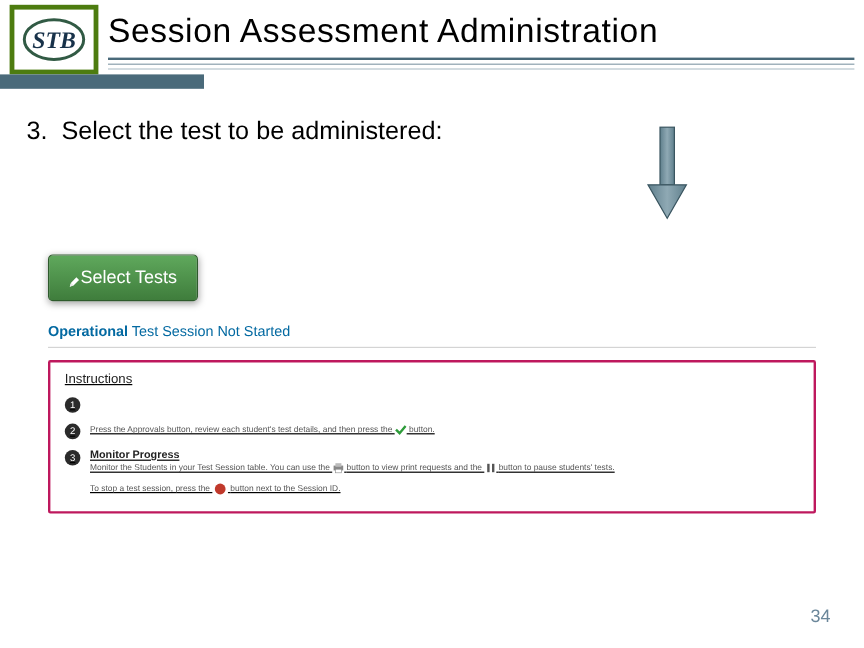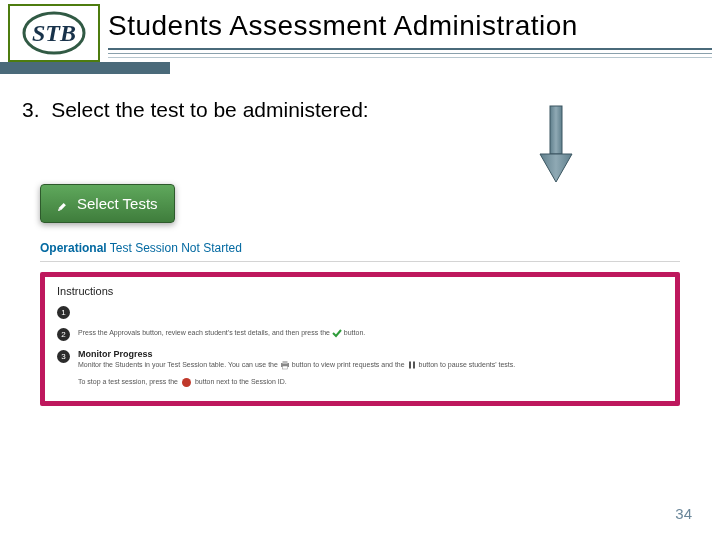--- a/index.html
+++ b/index.html
@@ -1,19 +1,19 @@
 <!DOCTYPE html>
 <html><head>
 <meta charset="utf-8">
 <style>
   * { box-sizing: border-box; margin: 0; padding: 0; }
   body { width: 720px; height: 540px; font-family: Arial, sans-serif; background: #fff; position: relative; overflow: hidden; }
 
   .header { display: flex; align-items: flex-start; padding: 4px 8px 0 8px; }
-  .logo-box { width: 92px; height: 58px; border: 2px solid #4d7c0f; background: #fff; display: flex; align-items: center; justify-content: center; margin-right: 8px; flex-shrink: 0; }
+  .logo-box { width: 74px; height: 58px; border: 4px solid #4d7c0f; background: #fff; display: flex; align-items: center; justify-content: center; margin-right: 8px; flex-shrink: 0; }
   .logo-box svg { width: 80px; height: 48px; }
 
   .title-area { flex: 1; padding-top: 6px; }
   .slide-title { font-size: 28px; font-weight: 400; color: #000; letter-spacing: 0.5px; }
   .title-rules { margin-top: 6px; }
   .title-rules .r1 { border-top: 2px solid #4a6a7a; height: 0; margin-bottom: 3px; }
   .title-rules .r2 { border-top: 1px solid #8aa0ac; height: 0; margin-bottom: 3px; }
   .title-rules .r3 { border-top: 1px solid #b7c6ce; height: 0; }
   .accent-bar { position: absolute; left: 0; top: 62px; width: 170px; height: 12px; background: #4a6a7a; }
 
@@ -23,28 +23,28 @@
   .arrow-wrap { position: absolute; top: 104px; left: 536px; }
   .arrow-wrap svg { width: 40px; height: 82px; }
 
   .inner-shot { position: absolute; top: 184px; left: 40px; width: 640px; }
   .caaspp-row { display: flex; align-items: center; justify-content: space-between; }
   .caaspp-logo { width: 80px; }
   .caaspp-logo .swoosh { width: 60px; height: 22px; position: relative; }
   .caaspp-logo .swoosh svg { width: 60px; height: 22px; }
   .caaspp-logo .tag { font-size: 5px; color: #2e8b57; line-height: 1.1; margin-top: 1px; }
 
-  .select-tests-btn { background: linear-gradient(#5fa85c, #3f7d3c); border: 1px solid #2e5a2c; border-radius: 4px; padding: 10px 16px; color: #fff; font-size: 15px; display: inline-flex; align-items: flex-end; gap: 10px; box-shadow: 0 2px 6px rgba(0,0,0,0.35); }
+  .select-tests-btn { background: linear-gradient(#5fa85c, #3f7d3c); border: 1px solid #2e5a2c; border-radius: 4px; padding: 10px 16px; color: #fff; font-size: 15px; display: inline-flex; align-items: flex-end; box-shadow: 0 2px 6px rgba(0,0,0,0.35); margin-top: 28px; }
   .select-tests-btn svg { width: 18px; height: 18px; }
 
   .session-status { margin-top: 18px; font-size: 12px; color: #0369a1; }
   .session-status b { font-weight: 700; }
   .thin-rule { border-top: 1px solid #d4d4d4; margin: 6px 0 10px 0; }
 
-  .instructions-panel { border: 5px solid #be185d; border-radius: 2px; padding: 8px 8px 14px 12px; }
+  .instructions-panel { border: 2px solid #be185d; border-radius: 2px; padding: 8px 8px 14px 12px; text-decoration: underline; }
   .instructions-hd { font-size: 11px; color: #222; margin-bottom: 8px; }
   .instr-row { display: flex; align-items: flex-start; gap: 8px; margin-bottom: 8px; }
   .num-badge { width: 13px; height: 13px; border-radius: 50%; background: #2b2b2b; color: #fff; font-size: 8px; display: flex; align-items: center; justify-content: center; flex-shrink: 0; margin-top: 1px; }
   .instr-text .t { font-size: 9px; font-weight: 700; color: #222; }
   .instr-text .d { font-size: 7px; color: #555; line-height: 1.3; margin-top: 1px; }
   .inline-icon { display: inline-flex; vertical-align: middle; }
   .inline-icon svg { width: 10px; height: 10px; }
   .stop-note { font-size: 7px; color: #555; margin-top: 6px; padding-left: 21px; }
   .stop-dot { display: inline-block; width: 9px; height: 9px; border-radius: 50%; background: #c0392b; vertical-align: middle; margin: 0 2px; }
 
@@ -54,21 +54,21 @@
 <body>
 
 <div class="header">
   <div class="logo-box">
     <svg viewBox="0 0 80 48">
       <ellipse cx="40" cy="24" rx="30" ry="20" fill="none" stroke="#315a44" stroke-width="3"></ellipse>
       <text x="40" y="32" text-anchor="middle" font-family="Georgia,serif" font-size="24" font-weight="bold" font-style="italic" fill="#18324a">STB</text>
     </svg>
   </div>
   <div class="title-area">
-    <div class="slide-title">Students Assessment Administration</div>
+    <div class="slide-title">Session Assessment Administration</div>
     <div class="title-rules">
       <div class="r1"></div>
         <div class="r2"></div>
         <div class="r3"></div>
     </div>
   </div>
 </div>
 <div class="accent-bar"></div>
 
 <div class="body-area">

